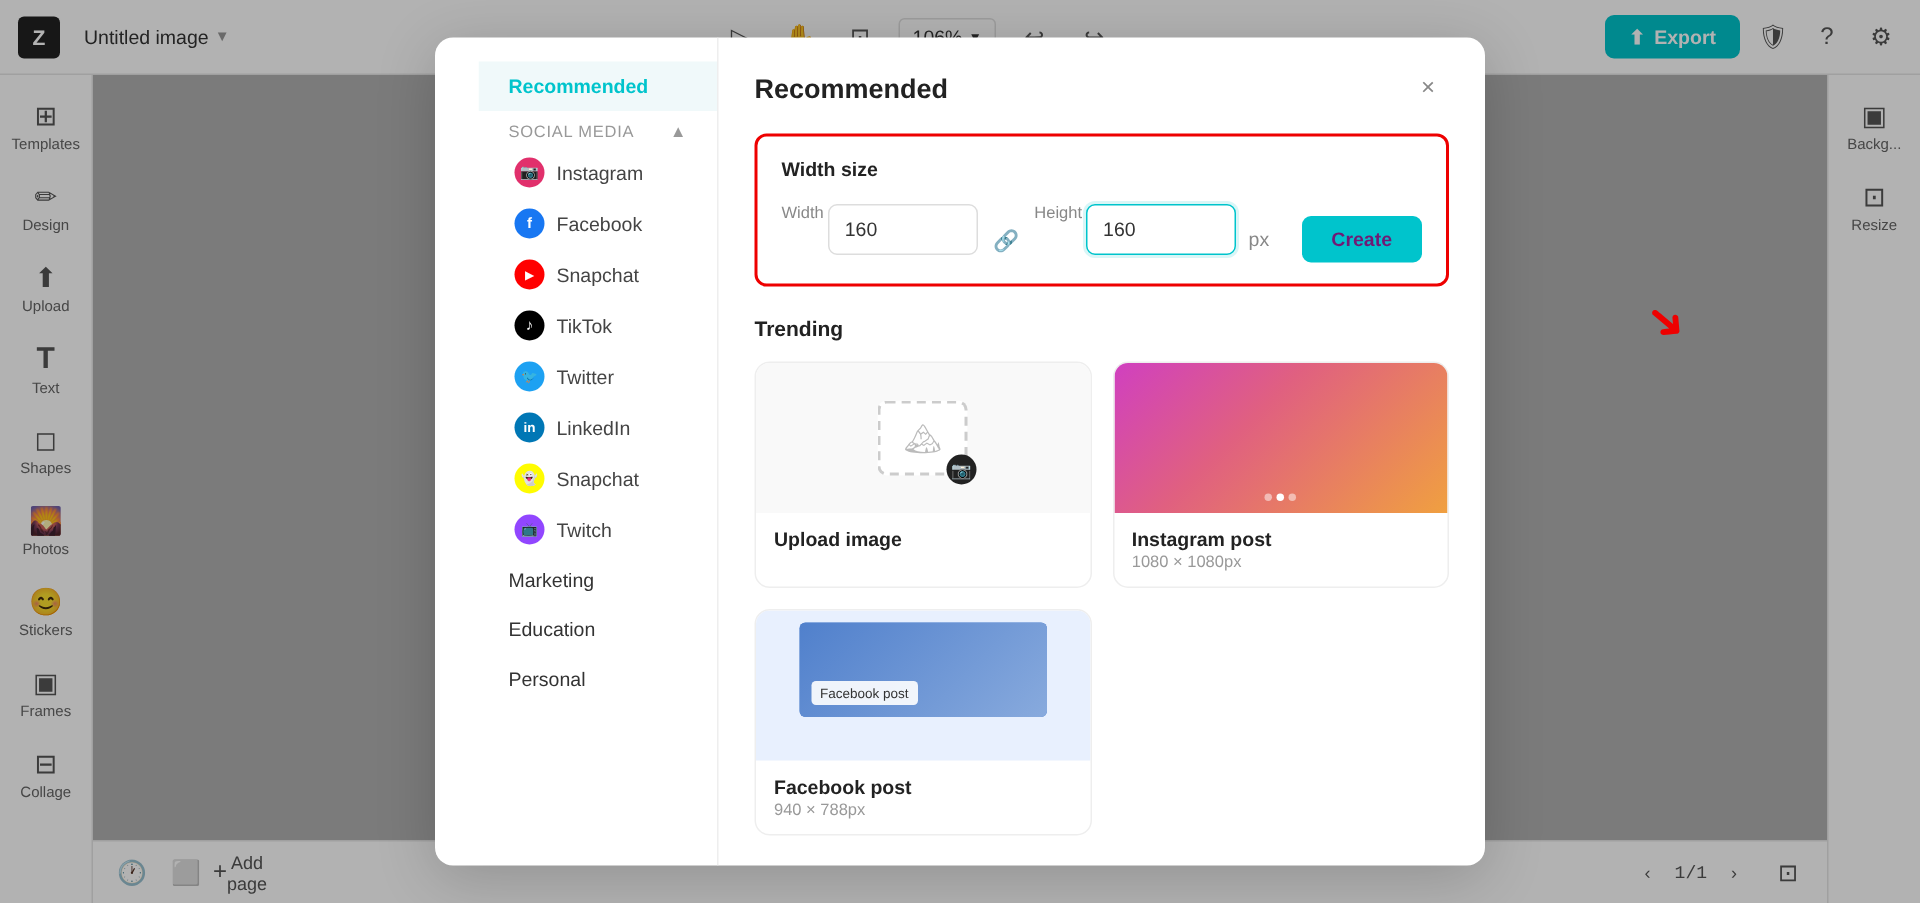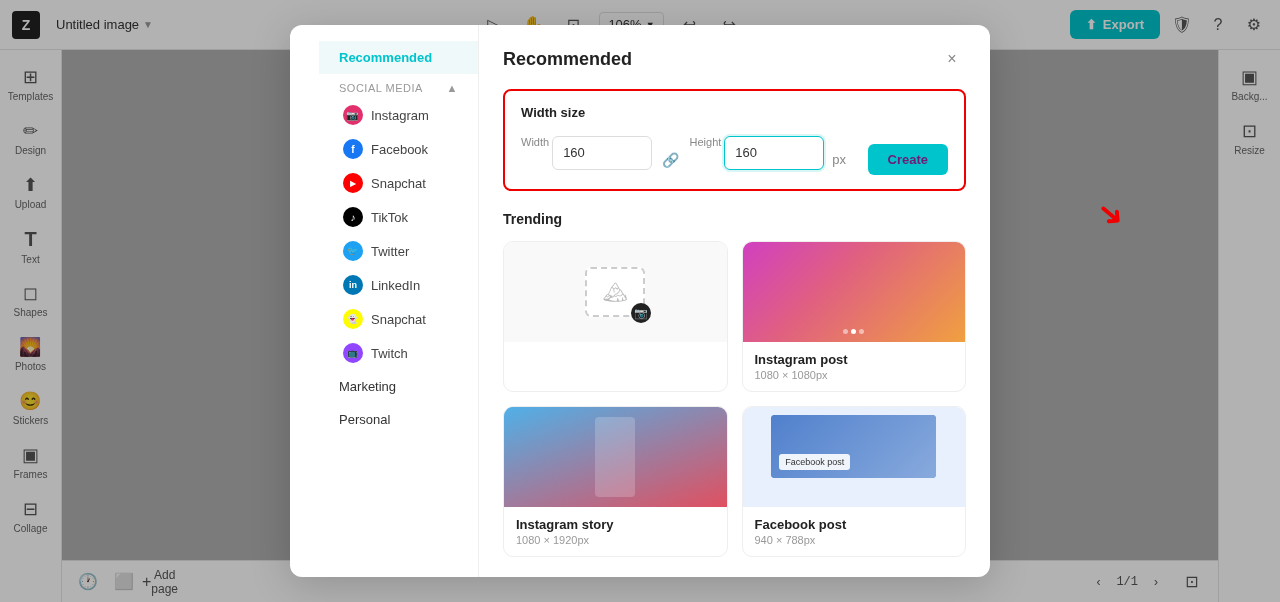--- a/index.html
+++ b/index.html
@@ -554,20 +554,21 @@
           </div>
         <span>Snapchat</span>
       </div>
       <div class="modal-left-sub">
         <div class="sub-icon" style="background:#9146ff;">
             <span style="color:#fff; font-size:9px;">📺</span>
           </div>
         <span>Twitch</span>
       </div>
       <div class="modal-left-item">Marketing</div>
+      <div class="modal-left-item">Education</div>
       <div class="modal-left-item">Personal</div>
     </div>
 
     <div class="modal-right">
       <div class="modal-header">
         <h2 class="modal-title">Recommended</h2>
         <button class="modal-close">×</button>
       </div>
 
       <div class="custom-size-box">
@@ -589,48 +590,42 @@
 
       <div class="trending-title">Trending</div>
       <div class="trending-grid">
 
         <div class="trending-card">
           <div class="card-preview upload-preview">
             <div class="upload-icon-area">
               <span class="upload-mountain">🏔</span>
               <div class="upload-cam">📷</div>
             </div>
+          </div>
+          <div class="card-info">
+            <div class="card-name">Upload image</div>
           </div>
         </div>
 
         <div class="trending-card">
           <div class="card-preview" style="background: linear-gradient(135deg, #d040c0 0%, #e06080 40%, #f0a040 100%);">
             <div style="width:100%; height:100%; display:flex; align-items:flex-end; justify-content:center; padding-bottom:8px;">
               <div style="display:flex; gap:3px;">
                 <div class="dot"></div>
                 <div class="dot active"></div>
                 <div class="dot"></div>
               </div>
             </div>
           </div>
           <div class="card-info">
             <div class="card-name">Instagram post</div>
             <div class="card-dims">1080 × 1080px</div>
           </div>
         </div>
 
-        <div class="trending-card">
-          <div class="card-preview" style="background: linear-gradient(160deg, #50b0e8 0%, #e05060 100%); padding: 6px; display:flex; align-items: flex-start;">
-            <div style="background: rgba(255,255,255,0.2); border-radius: 4px; width: 40px; height: 80px; margin: auto;"></div>
-          </div>
-          <div class="card-info">
-            <div class="card-name">Instagram story</div>
-            <div class="card-dims">1080 × 1920px</div>
-          </div>
-        </div>
 
         <div class="trending-card">
           <div class="card-preview fb-preview">
             <div style="background: #4a7fcc; border-radius: 4px; width: 80%; height: 75%; display: flex; align-items: center; justify-content: center; overflow: hidden;">
               <div style="width: 100%; height: 100%; background: linear-gradient(135deg, #5080cc 0%, #88aadd 100%); position: relative;">
                 <div style="position:absolute; bottom:8px; left:8px; background: rgba(255,255,255,0.9); border-radius: 3px; padding: 3px 6px; font-size: 9px; color: #333;">Facebook post</div>
               </div>
             </div>
           </div>
           <div class="card-info">

